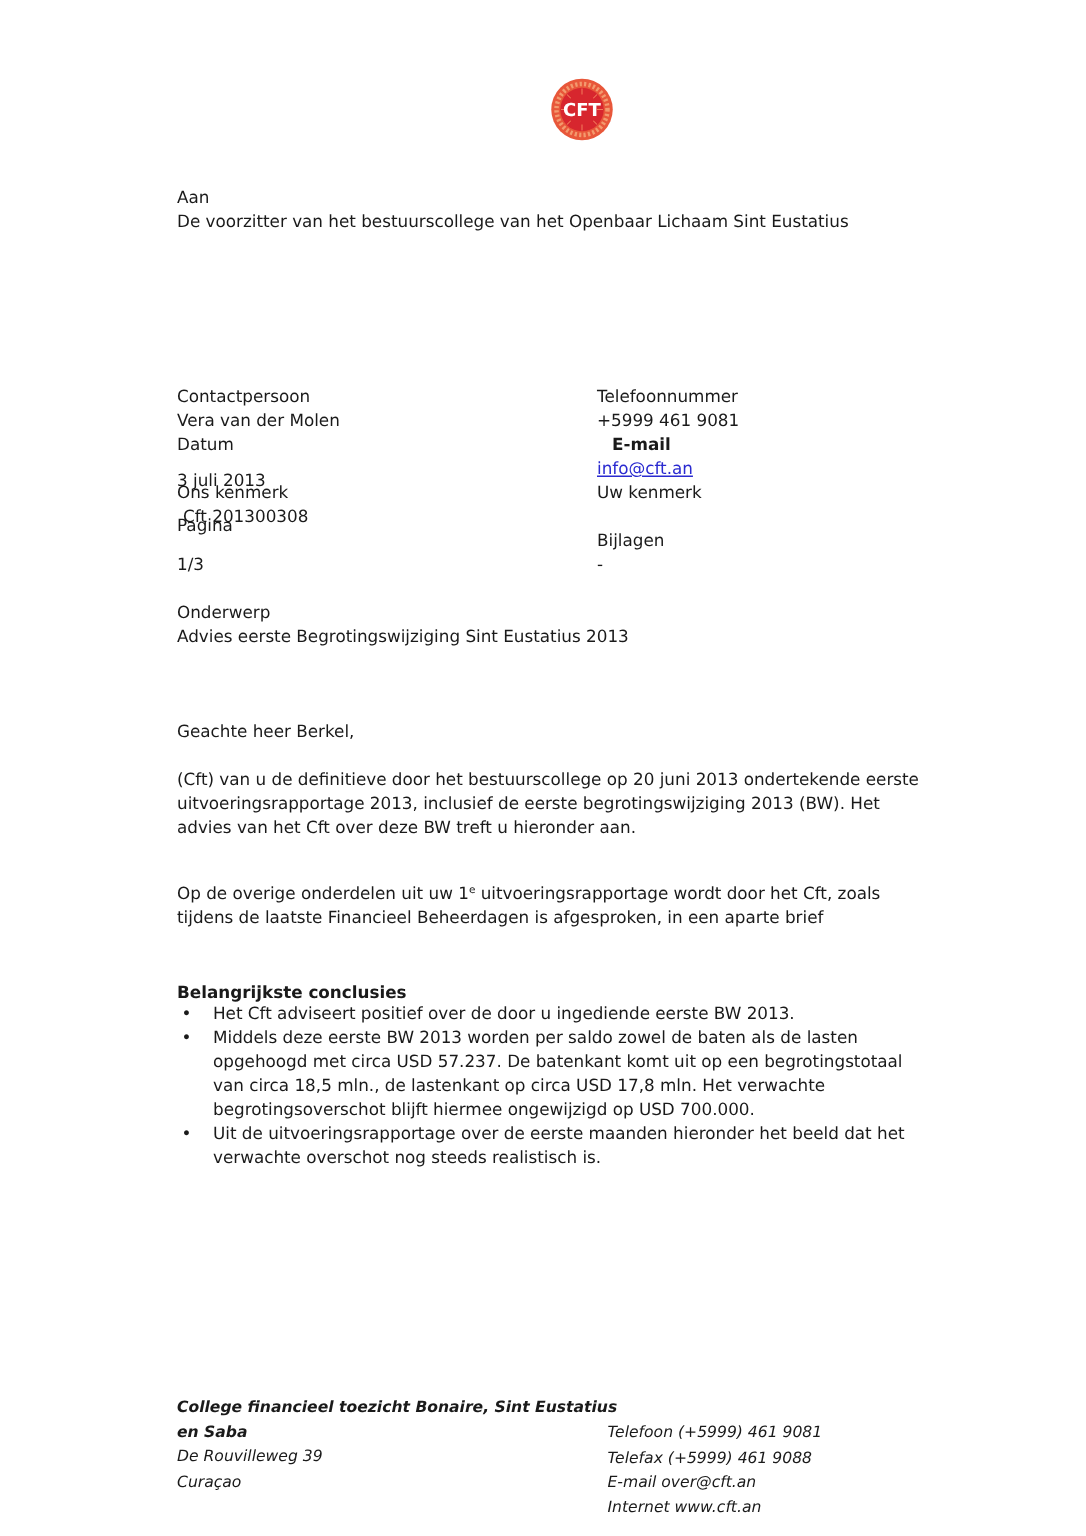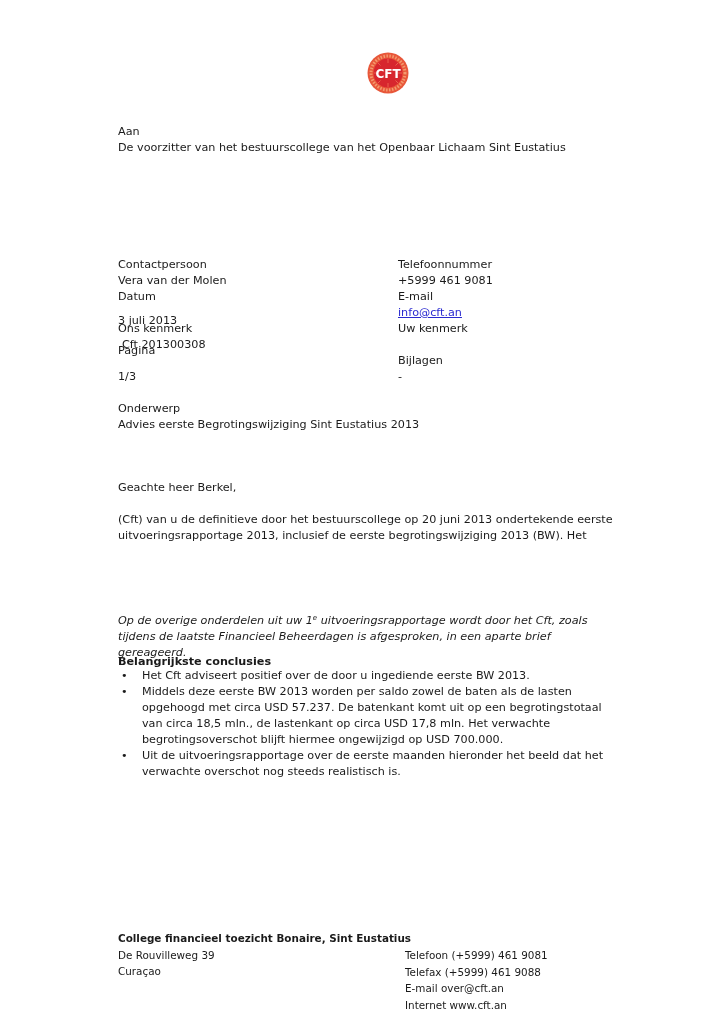--- a/index.html
+++ b/index.html
@@ -14,21 +14,21 @@
     .para { position: absolute; left: 118px; width: 490px; white-space: normal; }
     .para .line { display: block; white-space: nowrap; }
     .bold { font-weight: bold; }
     .bullets { position: absolute; left: 118px; top: 668px; width: 500px; margin: 0; padding: 0; list-style: none; }
     .bullets li { position: relative; padding-left: 24px; }
     .bullets li .dot { position: absolute; left: 3px; top: 0; }
     .bullets li .line { display: block; white-space: nowrap; }
     sup { font-size: 7px; line-height: 0; vertical-align: 4px; }
     .footer-left { position: absolute; left: 118px; top: 930px; font-size: 10.4px; line-height: 16.5px; }
     .footer-right { position: absolute; left: 405px; top: 947px; font-size: 10.4px; line-height: 16.5px; }
-    .footer-left .bold, .footer-left span, .footer-right span { display: block; white-space: nowrap; }
+    .footer-left .bold, .footer-left span, .footer-right span { display: block; white-space: nowrap; font-style: italic; }
   </style>
 </head>
 <body>
 
 <div class="logo">
   <svg width="42" height="42" viewBox="0 0 42 42">
     <circle cx="21" cy="21" r="20.5" fill="#e8573a"></circle>
     <circle cx="21" cy="21" r="17" fill="none" stroke="#f39a6e" stroke-width="3" stroke-dasharray="1.5 1.5"></circle>
     <circle cx="21" cy="21" r="14.5" fill="#d7262e"></circle>
     <g stroke="#f27a5a" stroke-width="0.7">
@@ -52,40 +52,40 @@
 <div class="abs" style="left:118px; top:273px;">Vera van der Molen</div>
 <div class="abs" style="left:118px; top:289px;">Datum</div>
 <div class="abs" style="left:118px; top:313px;text-align:center;">3 juli 2013</div>
 <div class="abs" style="left:118px; top:321px;">Ons kenmerk</div>
 <div class="abs" style="left:122px; top:337px;">Cft 201300308</div>
 <div class="abs" style="left:118px; top:343px;">Pagina</div>
 <div class="abs" style="left:118px; top:369px;">1/3</div>
 
 <div class="abs" style="left:398px; top:257px;">Telefoonnummer</div>
 <div class="abs" style="left:398px; top:273px;">+5999 461 9081</div>
-<div class="abs" style="left:398px; top:289px;">E-mail</div>
+<div class="abs" style="left:408px; top:289px;font-weight:bold;">E-mail</div>
 <a class="abs link" style="left:398px; top:305px;">info@cft.an</a>
 <div class="abs" style="left:398px; top:321px;">Uw kenmerk</div>
 <div class="abs" style="left:398px; top:353px;">Bijlagen</div>
 <div class="abs" style="left:398px; top:369px;">-</div>
 
 <div class="abs" style="left:118px; top:401px;">Onderwerp</div>
 <div class="abs" style="left:118px; top:417px;">Advies eerste Begrotingswijziging Sint Eustatius 2013</div>
 
 <div class="abs" style="left:118px; top:480px;">Geachte heer Berkel,</div>
 
 <div class="para" style="top:512px;">
   <span class="line">(Cft) van u de definitieve door het bestuurscollege op 20 juni 2013 ondertekende eerste</span>
   <span class="line">uitvoeringsrapportage 2013, inclusief de eerste begrotingswijziging 2013 (BW). Het</span>
+  <span class="line">advies van het Cft over deze BW treft u hieronder aan.</span>
 </div>
 
-<div class="para" style="top:613px;font-style:italic;">
+<div class="para" style="top:588px;">
   <span class="line"><span>Op de overige onderdelen uit uw 1</span><sup>e</sup><span> uitvoeringsrapportage wordt door het Cft, zoals</span></span>
   <span class="line">tijdens de laatste Financieel Beheerdagen is afgesproken, in een aparte brief</span>
-  <span class="line">gereageerd.</span>
 </div>
 
 <div class="abs bold" style="left:118px; top:654px;">Belangrijkste conclusies</div>
 
 <ul class="bullets">
   <li>
     <span class="dot">•</span>
     <span class="line">Het Cft adviseert positief over de door u ingediende eerste BW 2013.</span>
   </li>
   <li>
@@ -97,20 +97,21 @@
   </li>
   <li>
     <span class="dot">•</span>
     <span class="line">Uit de uitvoeringsrapportage over de eerste maanden hieronder het beeld dat het</span>
     <span class="line">verwachte overschot nog steeds realistisch is.</span>
   </li>
 </ul>
 
 <div class="footer-left">
   <span class="bold">College financieel toezicht Bonaire, Sint Eustatius</span>
+  <span class="bold">en Saba</span>
   <span>De Rouvilleweg 39</span>
   <span>Curaçao</span>
 </div>
 
 <div class="footer-right">
   <span>Telefoon (+5999) 461 9081</span>
   <span>Telefax (+5999) 461 9088</span>
   <span>E-mail  over@cft.an</span>
   <span>Internet www.cft.an</span>
 </div>

